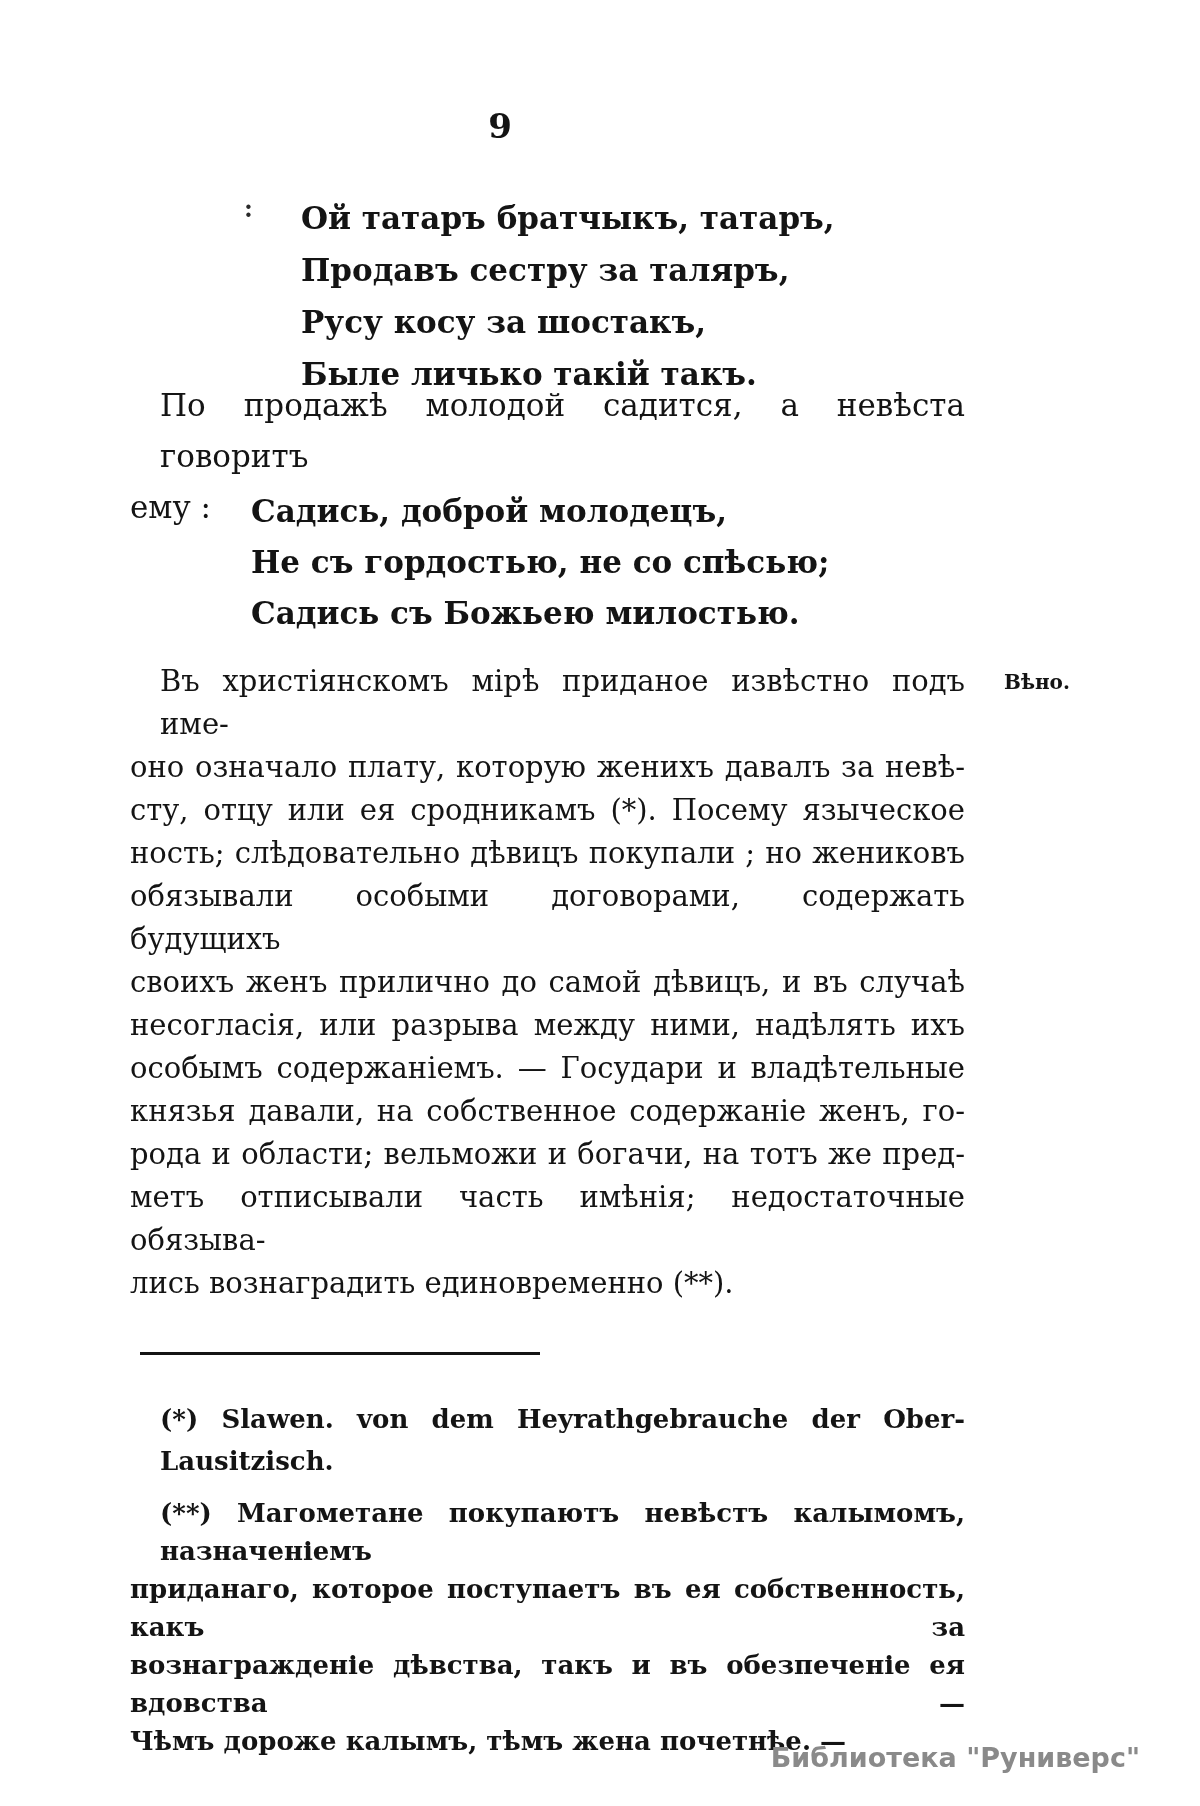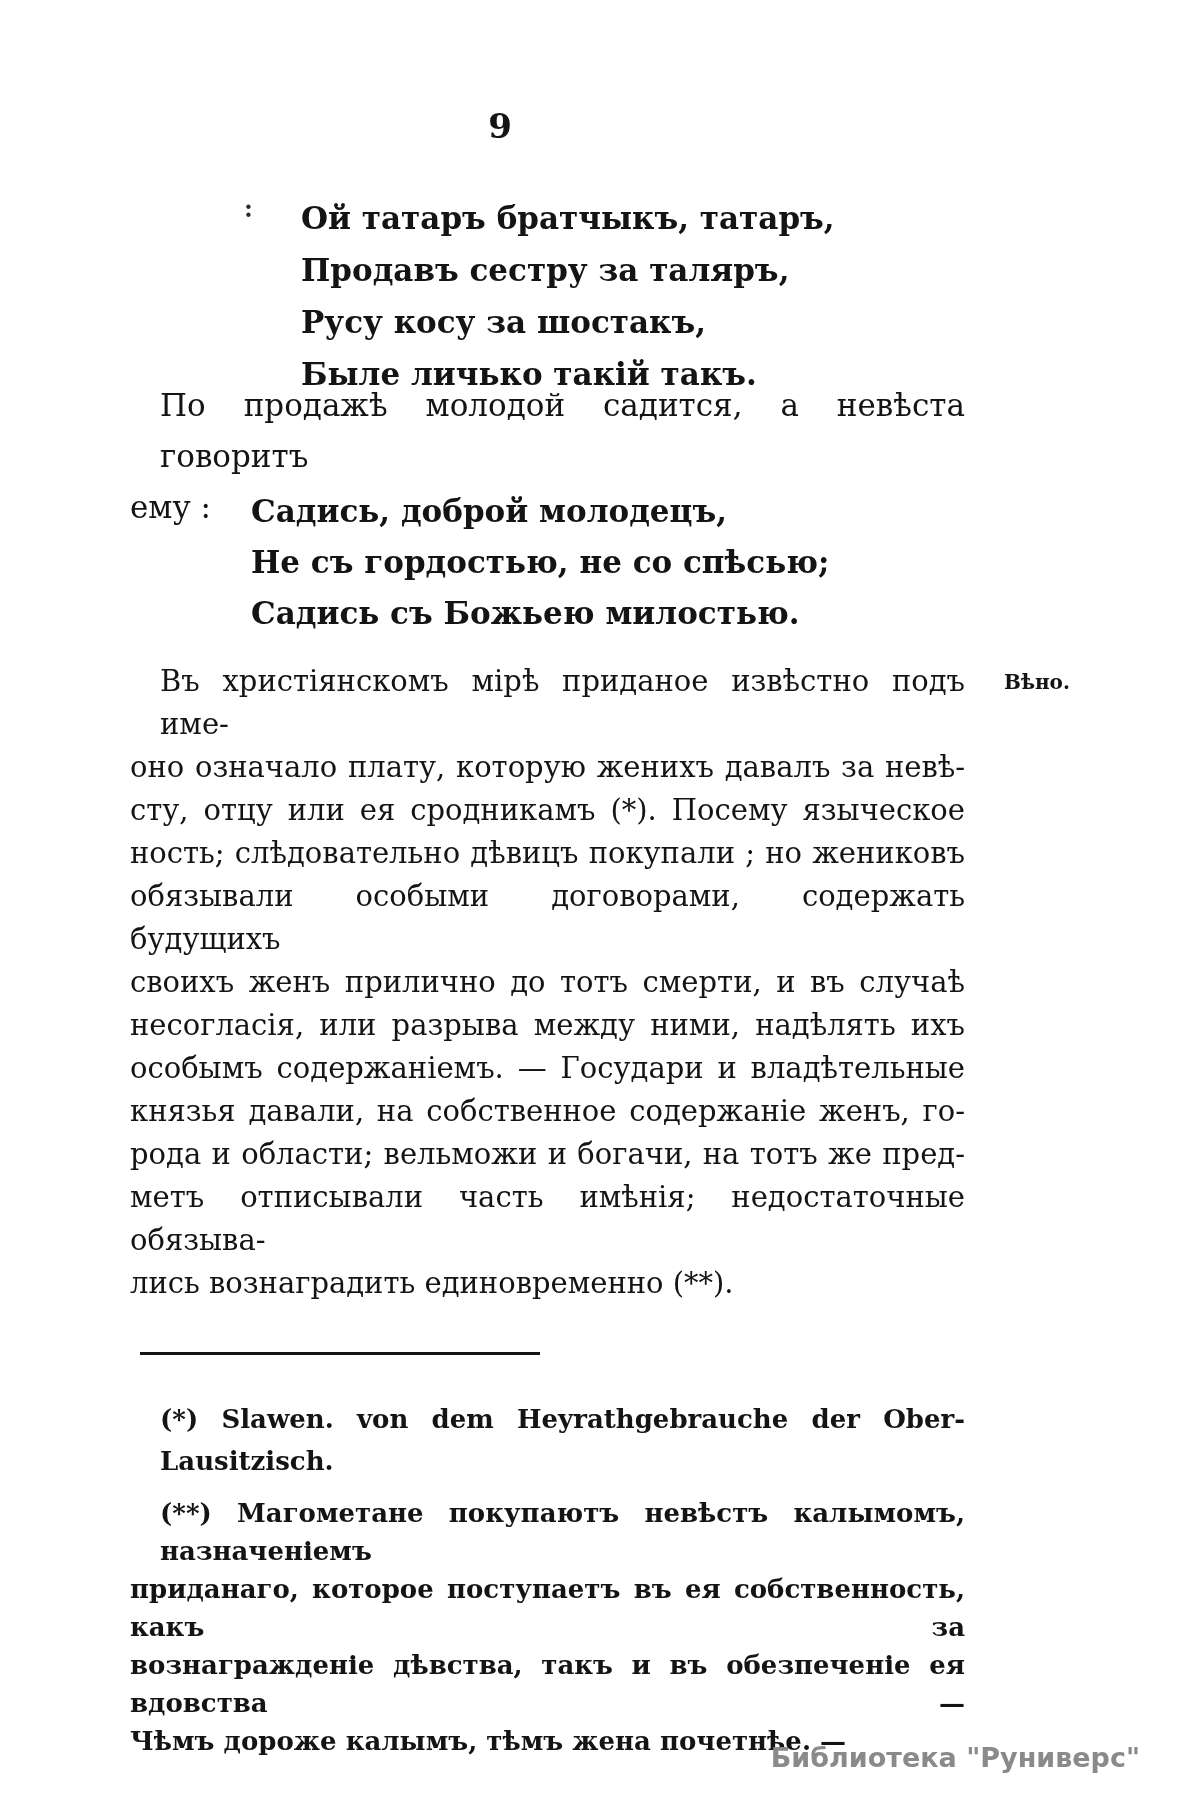--- a/index.html
+++ b/index.html
@@ -131,21 +131,21 @@
     <div class="vline">Не съ гордостью, не со спѣсью;</div>
     <div class="vline">Садись съ Божьею милостью.</div>
   </div>
 
   <div class="abs prose" id="body-block">
     <div class="line indent">Въ христіянскомъ мірѣ приданое извѣстно подъ име-</div>
     <div class="line">оно означало плату, которую женихъ давалъ за невѣ-</div>
     <div class="line">сту, отцу или ея сродникамъ (*). Посему языческое</div>
     <div class="line">ность; слѣдовательно дѣвицъ покупали ; но жениковъ</div>
     <div class="line">обязывали особыми договорами, содержать будущихъ</div>
-    <div class="line">своихъ женъ прилично до тотъ смерти, и въ случаѣ</div>
+    <div class="line">своихъ женъ прилично до самой дѣвицъ, и въ случаѣ</div>
     <div class="line">несогласія, или разрыва между ними, надѣлять ихъ</div>
     <div class="line">особымъ содержаніемъ. — Государи и владѣтельные</div>
     <div class="line">князья давали, на собственное содержаніе женъ, го-</div>
     <div class="line">рода и области; вельможи и богачи, на тотъ же пред-</div>
     <div class="line">метъ отписывали часть имѣнія; недостаточные обязыва-</div>
     <div class="line left">лись вознаградить единовременно (**).</div>
 
   </div>
 
   <div class="abs" id="margin-note">Вѣно.</div>

